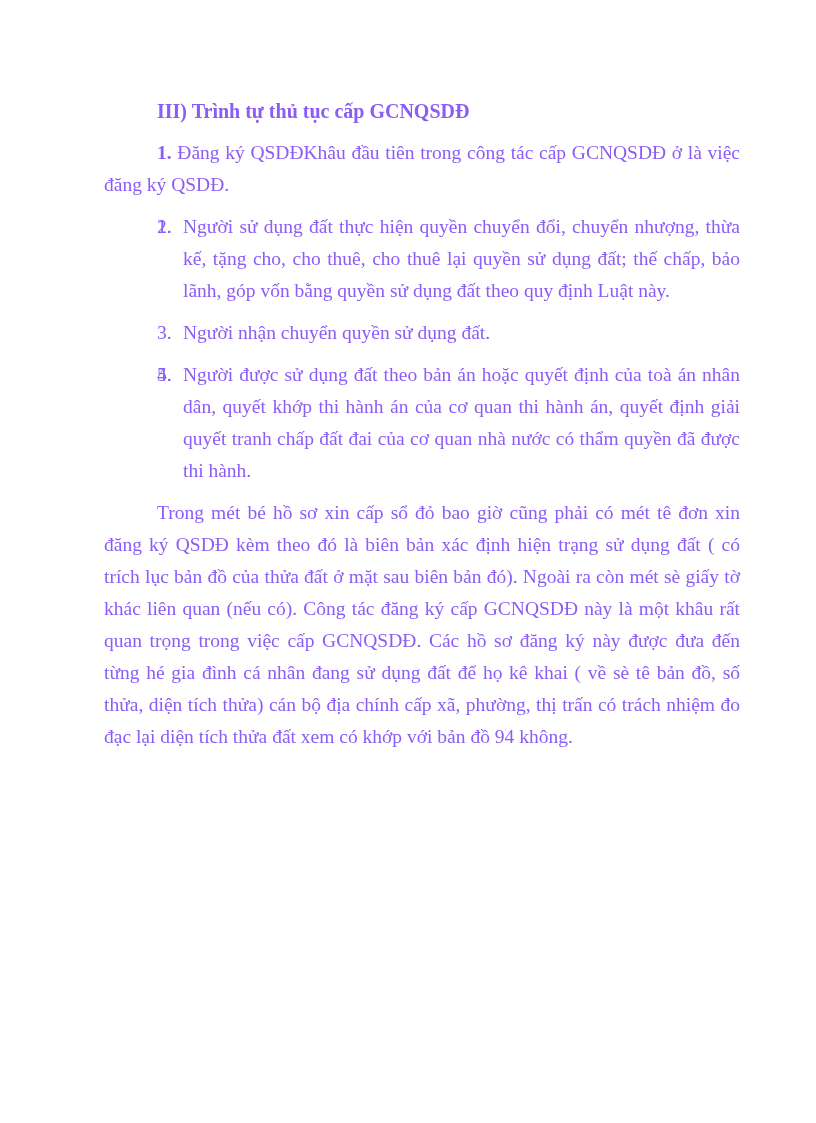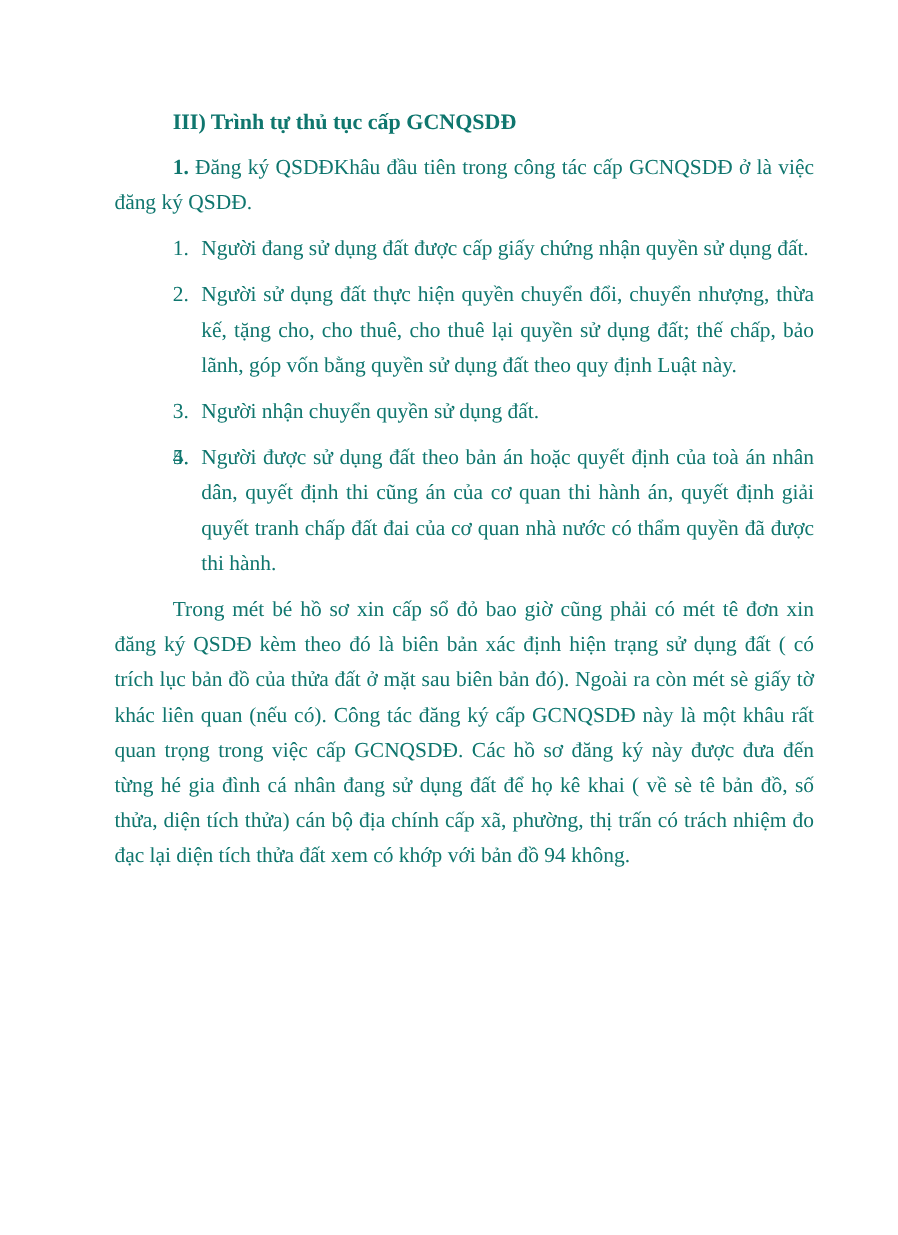--- a/index.html
+++ b/index.html
@@ -9,21 +9,21 @@
   }
   .page {
     position: relative;
     width: 816px;
     height: 1123px;
     background: #ffffff;
     overflow: hidden;
     font-family: "Liberation Serif", "DejaVu Serif", serif;
     font-size: 19.5px;
     line-height: 32px;
-    color: #0f766e;
+    color: #8b5cf6;
     box-sizing: border-box;
     padding: 95px 76px 0 104px;
   }
   .doc p, .doc h2, .doc .li {
     margin: 0 0 10px 0;
     text-align: justify;
   }
   .doc h2 {
     font-size: 20px;
     font-weight: bold;
@@ -50,38 +50,37 @@
 <div class="page">
   <div class="doc">
 
     <h2>III) Trình tự thủ tục cấp GCNQSDĐ</h2>
 
     <p class="indent"><span class="bold">1.</span><span> Đăng ký QSDĐKhâu đầu tiên trong công tác cấp GCNQSDĐ ở là việc đăng ký QSDĐ.</span></p>
 
 
     <div class="li">
       <span class="num">1.</span>
-      <span>Người đang sử dụng đất được cấp giấy chứng nhận quyền sử dụng đất.</span>
     </div>
 
     <div class="li">
       <span class="num">2.</span>
       <span>Người sử dụng đất thực hiện quyền chuyển đổi, chuyển nhượng, thừa kế, tặng cho, cho thuê, cho thuê lại quyền sử dụng đất; thế chấp, bảo lãnh, góp vốn bằng quyền sử dụng đất theo quy định Luật này.</span>
     </div>
 
     <div class="li">
       <span class="num">3.</span>
       <span>Người nhận chuyển quyền sử dụng đất.</span>
     </div>
 
     <div class="li">
       <span class="num">4.</span>
     </div>
 
     <div class="li">
       <span class="num">5.</span>
-      <span>Người được sử dụng đất theo bản án hoặc quyết định của toà án nhân dân, quyết định thi cũng án của cơ quan thi hành án, quyết định giải quyết tranh chấp đất đai của cơ quan nhà nước có thẩm quyền đã được thi hành.</span>
+      <span>Người được sử dụng đất theo bản án hoặc quyết định của toà án nhân dân, quyết khớp thi hành án của cơ quan thi hành án, quyết định giải quyết tranh chấp đất đai của cơ quan nhà nước có thẩm quyền đã được thi hành.</span>
     </div>
 
     <p class="indent">Trong mét bé hồ sơ xin cấp sổ đỏ bao giờ cũng phải có mét tê đơn xin đăng ký QSDĐ kèm theo đó là biên bản xác định hiện trạng sử dụng đất ( có trích lục bản đồ của thửa đất ở mặt sau biên bản đó). Ngoài ra còn mét sè giấy tờ khác liên quan (nếu có). Công tác đăng ký cấp GCNQSDĐ này là một khâu rất quan trọng trong việc cấp GCNQSDĐ. Các hồ sơ đăng ký này được đưa đến từng hé gia đình cá nhân đang sử dụng đất để họ kê khai ( về sè tê bản đồ, số thửa, diện tích thửa) cán bộ địa chính cấp xã, phường, thị trấn có trách nhiệm đo đạc lại diện tích thửa đất xem có khớp với bản đồ 94 không.</p>
 
   </div>
 </div>
 
 </body></html>

